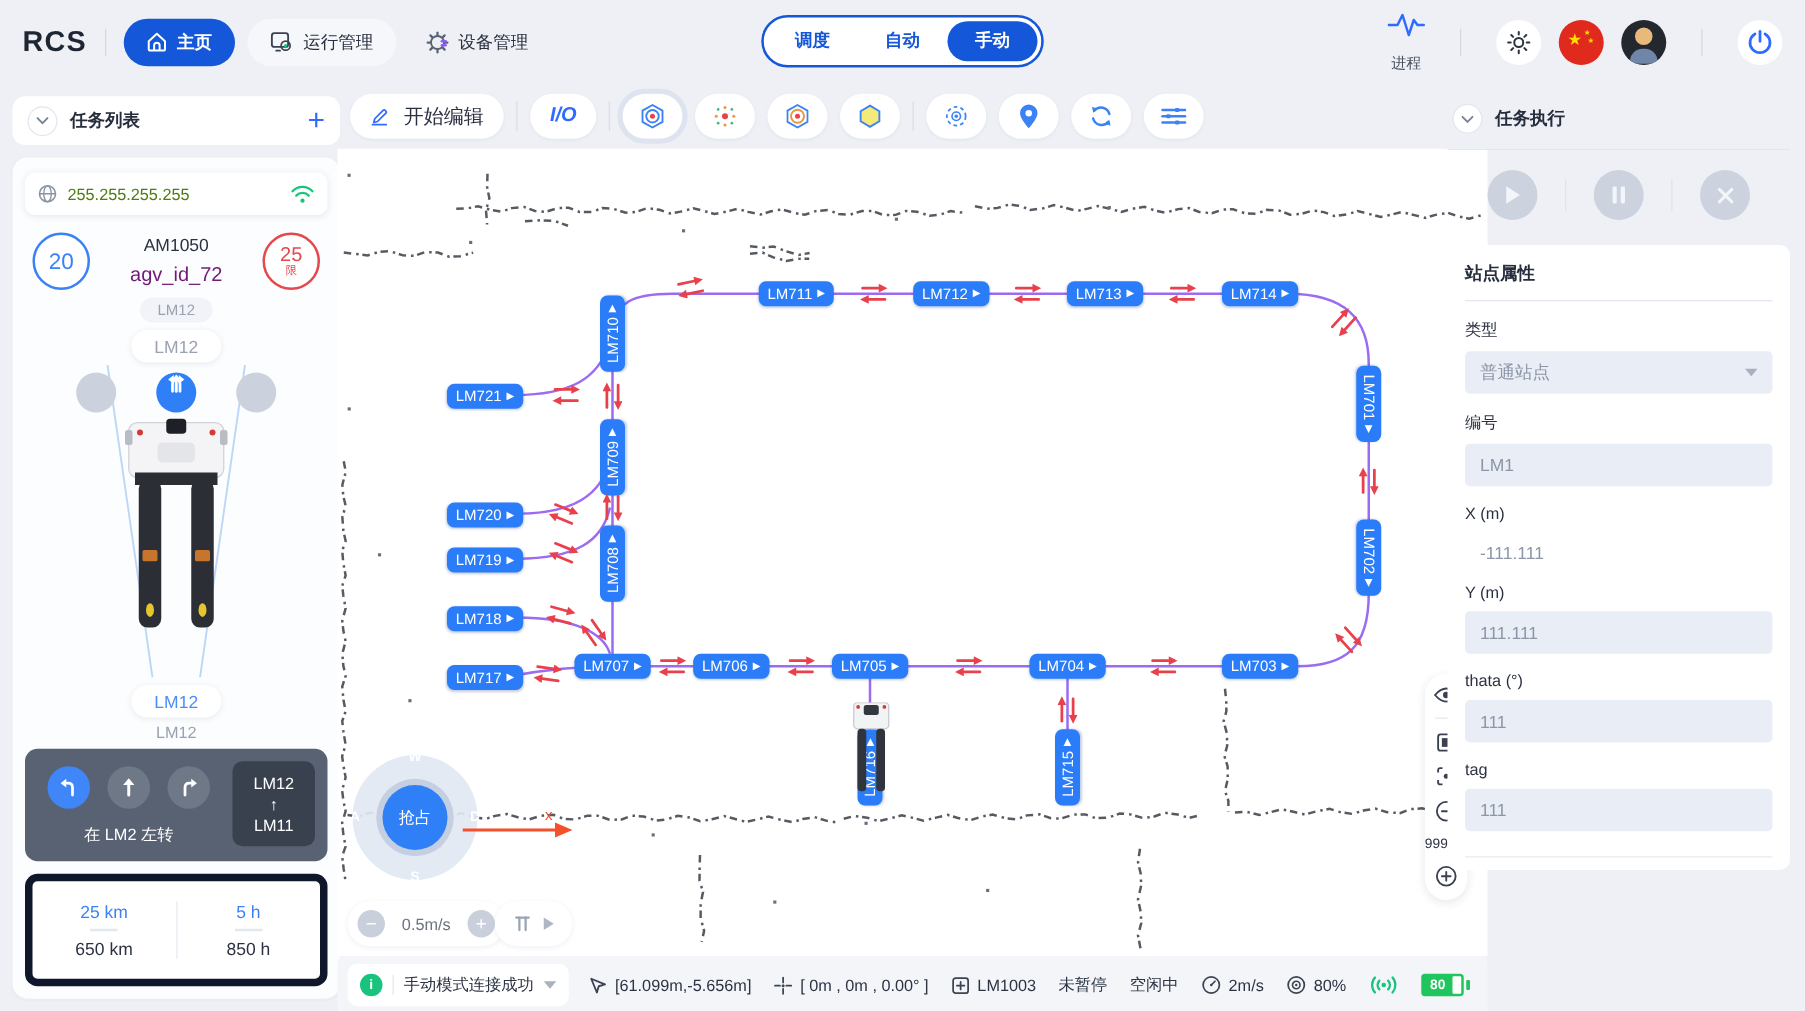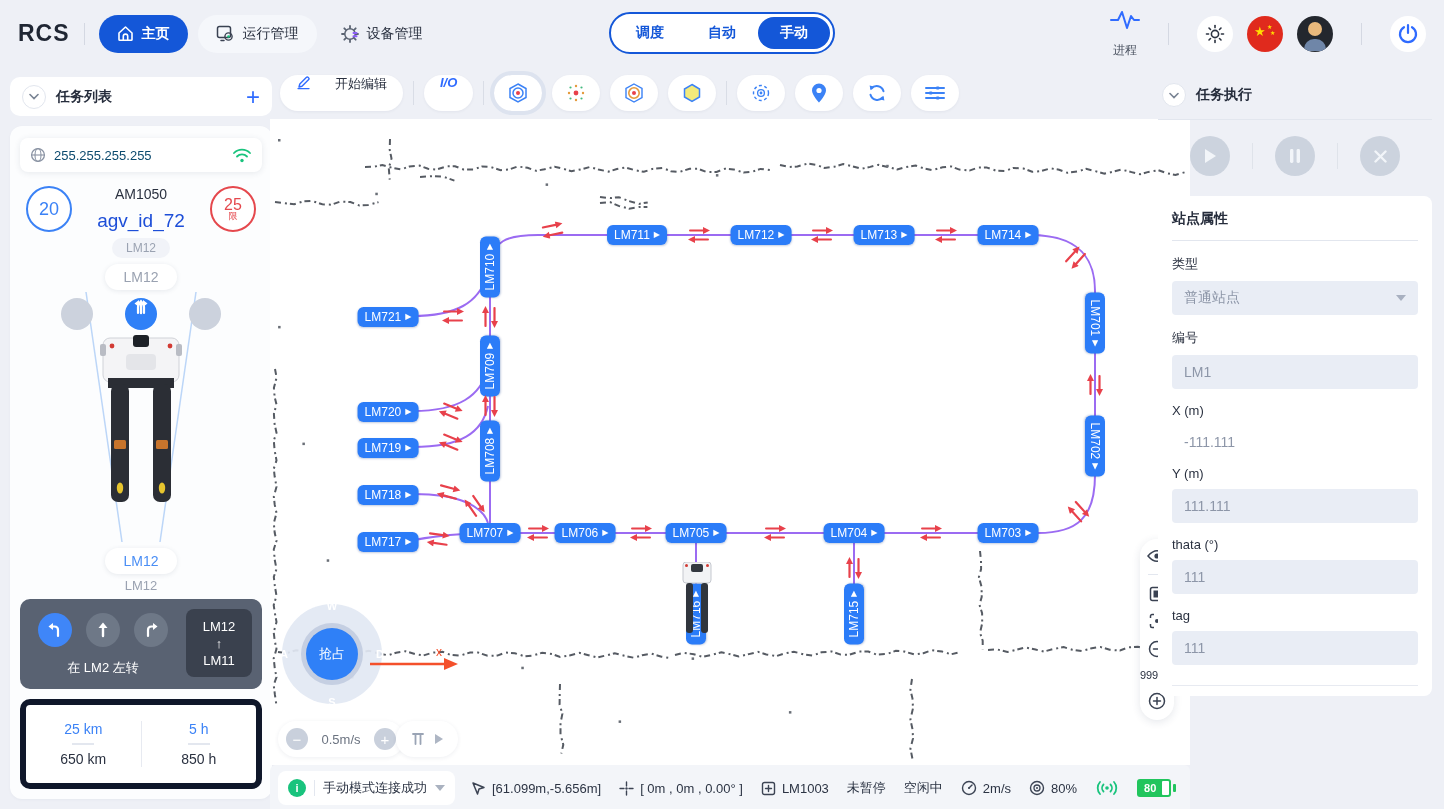--- a/index.html
+++ b/index.html
@@ -35,28 +35,28 @@
   .center-col { position:absolute; top:67px; left:270px; width:920px; bottom:0; }
   .right-col { position:absolute; top:67px; right:0; width:298px; bottom:0; padding:10px 12px; }
 
   
   .panel-head { background:#fff; border-radius:10px; height:44px; display:flex; align-items:center; padding:0 12px; gap:10px; }
   .chev-circ { width:24px; height:24px; border-radius:50%; border:1px solid #e2e6ee; display:flex; align-items:center; justify-content:center; background:#fff; cursor:pointer; }
   .panel-head .title { font-size:14px; color:#262d3c; font-weight:bold; }
   .plus-btn { margin-left:auto; color:#2f6bff; font-size:24px; font-weight:300; cursor:pointer; line-height:1; }
   .veh-card { margin-top:10px; background:#fcfdfe; border-radius:12px; flex:1; padding:12px 10px 10px; display:flex; flex-direction:column; position:relative; box-shadow:0 1px 3px rgba(30,40,70,.04); }
   .ip-row { background:#fff; border-radius:8px; height:34px; display:flex; align-items:center; gap:8px; padding:0 10px; box-shadow:0 1px 6px rgba(40,55,90,.10); }
-  .ip-row .ip { font-size:13px; color:#0c4a6e; flex:1; }
+  .ip-row .ip { font-size:13px; color:#4d7c0f; flex:1; }
   .spd-row { display:flex; align-items:center; justify-content:space-between; margin-top:14px; padding:0 6px; }
   .spd-circ { width:46px; height:46px; border-radius:50%; border:2px solid #3b82f6; color:#3b82f6; display:flex; flex-direction:column; align-items:center; justify-content:center; font-size:18px; background:#fff; }
   .spd-circ.limit { border-color:#e5484d; color:#e5484d; font-size:16px; line-height:.95; }
   .spd-circ .sub { font-size:9px; }
   .veh-names { text-align:center; }
   .veh-names .model { font-size:14px; color:#2a3140; }
-  .veh-names .vid { font-size:19px; color:#1d4ed8; margin-top:8px; }
+  .veh-names .vid { font-size:16px; color:#701a75; margin-top:8px; }
   .lm-pill { margin:6px auto 0; background:#f1f3f8; border-radius:11px; padding:3px 14px; width:max-content; font-size:12px; color:#9aa2b1; }
   .lm-pill.white { background:#fff; box-shadow:0 1px 5px rgba(40,55,90,.10); font-size:14px; padding:5px 18px; border-radius:15px; }
   .lm-pill.blue { color:#4a8ef5; }
   .lm-plain { text-align:center; font-size:13px; color:#9aa2b1; margin-top:4px; }
   .scene { position:relative; height:250px; margin-top:2px; }
   .scene svg { position:absolute; left:50%; transform:translateX(-50%); top:0; }
   .turn-row { position:absolute; top:6px; left:0; right:0; display:flex; justify-content:center; gap:32px; }
   .turn-circ { width:32px; height:32px; border-radius:50%; background:#ccd2dd; display:flex; align-items:center; justify-content:center; }
   .turn-circ.on { background:#2f80f7; }
   .navbox { margin-top:6px; background:#59川6272; background:#596272; border-radius:10px; padding:10px 10px 12px; display:flex; gap:10px; }
@@ -68,21 +68,21 @@
   .navbox .route { width:66px; background:#3a414e; border-radius:8px; color:#fff; font-size:13px; display:flex; flex-direction:column; align-items:center; justify-content:center; gap:2px; padding:6px 0; }
   .stats { margin-top:10px; background:#fff; border:6px solid #0f172a; border-radius:10px; display:flex; padding:16px 0; }
   .stats .col { flex:1; text-align:center; }
   .stats .col + .col { border-left:1px solid #e7eaf1; }
   .stats .top { color:#3b82f6; font-size:14px; }
   .stats .dash { width:22px; height:2px; background:#e3e7ef; margin:6px auto; }
   .stats .bot { color:#2a3140; font-size:14px; }
 
   
   .map-toolbar { height:52px; display:flex; align-items:center; gap:10px; padding:0 10px; }
-  .t-pill { background:#fff; border-radius:18px; height:36px; display:flex; gap:24px; padding:0 16px; font-size:13px; color:#2a3140; cursor:pointer; box-shadow:0 1px 3px rgba(40,55,90,.06); }
+  .t-pill { background:#fff; border-radius:18px; height:36px; display:flex; align-items:center; gap:12px; padding:0 16px; font-size:16px; color:#2a3140; cursor:pointer; box-shadow:0 1px 3px rgba(40,55,90,.06); }
   .t-pill.io { color:#2f6bff; font-weight:bold; font-style:italic; }
   .t-div { width:1px; height:24px; background:#d9dde6; }
   .t-circ { background:#fff; border-radius:18px; width:48px; height:36px; display:flex; align-items:center; justify-content:center; cursor:pointer; box-shadow:0 1px 3px rgba(40,55,90,.06); }
   .t-circ.sel { outline:4px solid #dde3ef; }
   .searchbox { margin-left:auto; margin-right:8px; background:#fff; border-radius:4px; height:34px; width:170px; display:flex; align-items:center; padding:0 10px; gap:8px; }
   .searchbox input { border:none; outline:none; flex:1; font-size:13px; color:#3a4252; width:100px; font-family:inherit; background:transparent; }
   .searchbox input::placeholder { color:#b7bdc9; }
 
   
   .map-wrap { position:relative; height:646px; background:#fff; overflow:hidden; }

